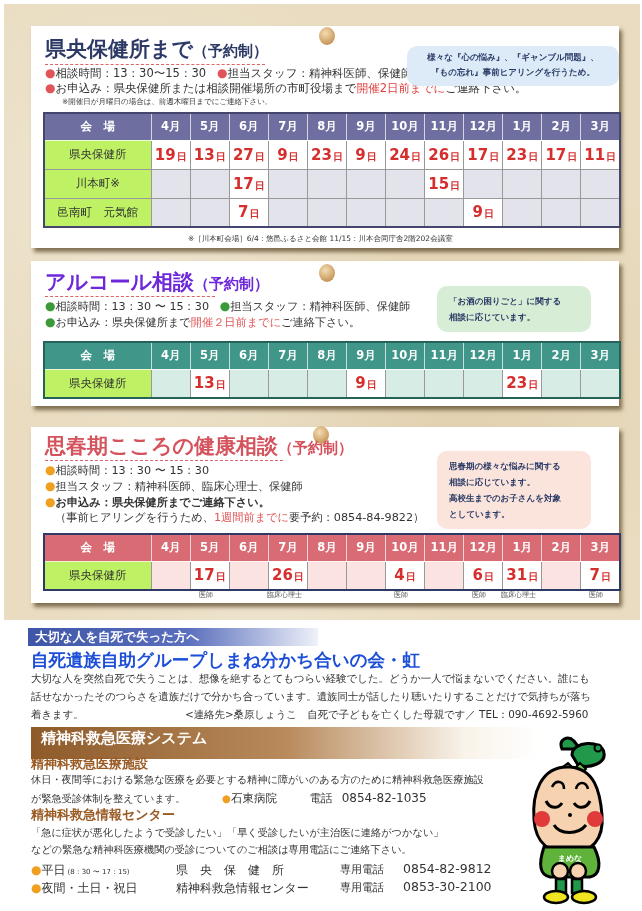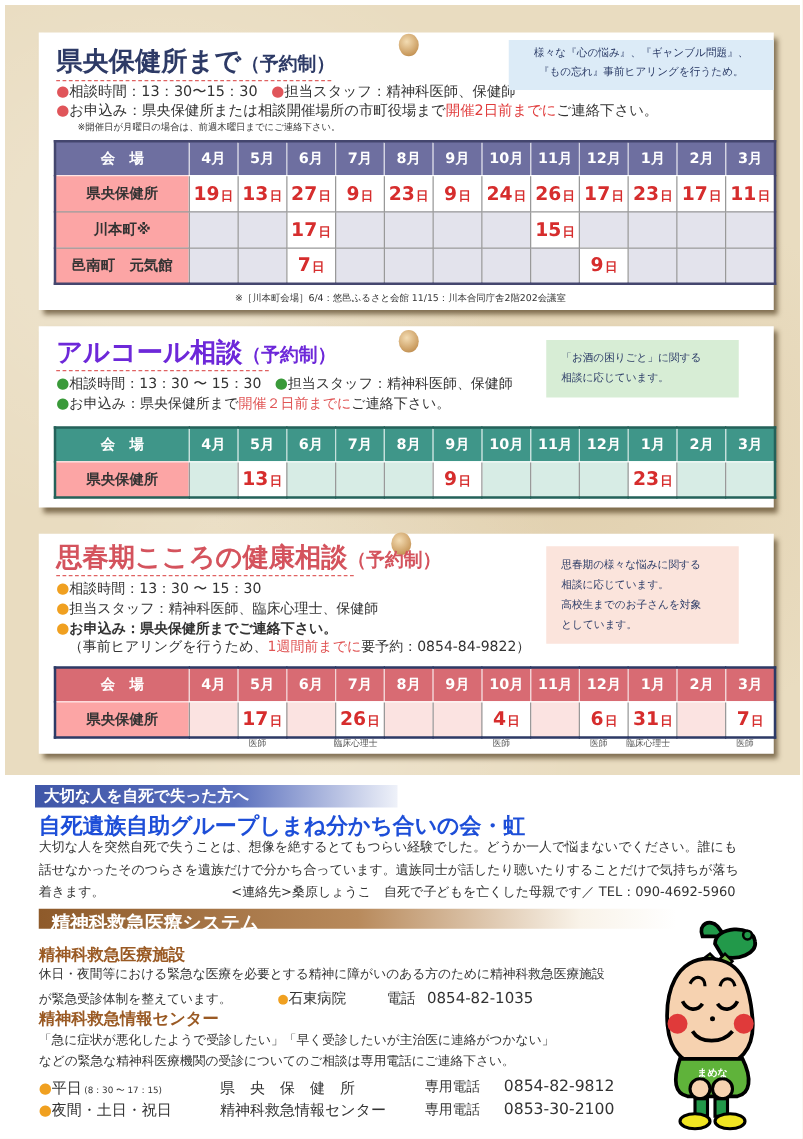--- a/index.html
+++ b/index.html
@@ -28,36 +28,36 @@
   .title .big { font-size: 21px; letter-spacing: 0px; }
   .title .small { font-size: 15px; }
   .dotline { position: absolute; height: 0; border-top: 1.5px dashed #e06262; }
 
   .info { position: absolute; font-size: 11.2px; line-height: 14.5px; white-space: nowrap; color: #333; }
   .bullet { font-size: 12px; }
   .red { color: #e03a3a; }
   .note { position: absolute; font-size: 7.5px; color: #333; white-space: nowrap; }
 
   .bubble {
-    position: absolute; border-radius: 0; font-size: 8.5px; line-height: 15px;
-    font-weight: normal; color: #2a3a66; padding: 6px 10px;
+    position: absolute; border-radius: 10px; font-size: 8.5px; line-height: 15px;
+    font-weight: bold; color: #2a3a66; padding: 6px 10px; margin-top: 14px;
   }
 
   table.sched {
     position: absolute; border-collapse: collapse; table-layout: fixed;
   }
   table.sched th {
     color: #fff; font-weight: bold; font-size: 11.5px; height: 27px;
     border: 1px solid rgba(255,255,255,0.7); text-align: center;
   }
   table.sched td {
     height: 29px; text-align: center; font-weight: bold; color: #d62d2d;
     font-size: 15px; border: 1px solid #999;
   }
-  table.sched td.venue { color: #333; font-weight: bold; font-size: 11.5px; background: #fca5a5; }
+  table.sched td.venue { color: #333; font-weight: normal; font-size: 11.5px; background: #bef264; }
   table.sched td .d { font-size: 10px; margin-left: 1px; }
   table.sched td.x { background: #fff; }
 
   .t1 th { background: #6e6fa0; }
   .t1 td { background: #e3e3ec; border-color: #a9a9c0; }
   .t1 { border: 2px solid #44466e; }
   .t2 th { background: #3f9689; }
   .t2 td { background: #d7ece5; border-color: #99c3b8; }
   .t2 { border: 2px solid #24625a; }
   .t3 th { background: #d86b73; }
@@ -310,21 +310,21 @@
 
 <div class="band" style="left:28px;top:628px;width:290px;height:18px;background:linear-gradient(90deg,#3f56a8 0%,#5a6fbd 55%,rgba(200,210,235,0.3) 100%);font-size:12.5px;padding:1px 7px;">
   <span>大切な人を自死で失った方へ</span>
 </div>
 <div class="title" style="left:31px;top:648px;font-size:17.5px;color:#1d4ed8;">自死遺族自助グループしまね分かち合いの会・虹</div>
 <div class="body-text" style="left:31px;top:669px;font-size:10.4px;">大切な人を突然自死で失うことは、想像を絶するとてもつらい経験でした。どうか一人で悩まないでください。誰にも</div>
 <div class="body-text" style="left:31px;top:687px;font-size:10.4px;">話せなかったそのつらさを遺族だけで分かち合っています。遺族同士が話したり聴いたりすることだけで気持ちが落ち</div>
 <div class="body-text" style="left:31px;top:705px;font-size:10.4px;">着きます。</div>
 <div class="body-text" style="left:185px;top:705px;font-size:10.4px;">&lt;連絡先&gt;桑原しょうこ　自死で子どもを亡くした母親です／ TEL：090-4692-5960</div>
 
-<div class="band" style="left:31px;top:727px;width:510px;height:16px;background:linear-gradient(90deg,#8e5a2a 0%,#b88a5c 50%,rgba(240,225,200,0.4) 85%,rgba(255,255,255,0) 100%);font-size:15px;padding:2px 10px;">
+<div class="band" style="left:31px;top:727px;width:510px;height:32px;background:linear-gradient(90deg,#8e5a2a 0%,#b88a5c 50%,rgba(240,225,200,0.4) 85%,rgba(255,255,255,0) 100%);font-size:15px;padding:2px 10px;">
   <span>精神科救急医療システム</span>
 </div>
 <div class="h-orange" style="left:31px;top:755px;">精神科救急医療施設</div>
 <div class="body-text" style="left:31px;top:771px;font-size:10.2px;">休日・夜間等における緊急な医療を必要とする精神に障がいのある方のために精神科救急医療施設</div>
 <div class="body-text" style="left:31px;top:789px;font-size:10.2px;">
   <span>が緊急受診体制を整えています。</span>
   <span style="display:inline-block;width:30px;"></span>
   <span class="dot-o">●</span><span style="font-size:11.5px;">石東病院</span>
   <span style="display:inline-block;width:26px;"></span>
   <span style="font-size:11.5px;">電話</span>

